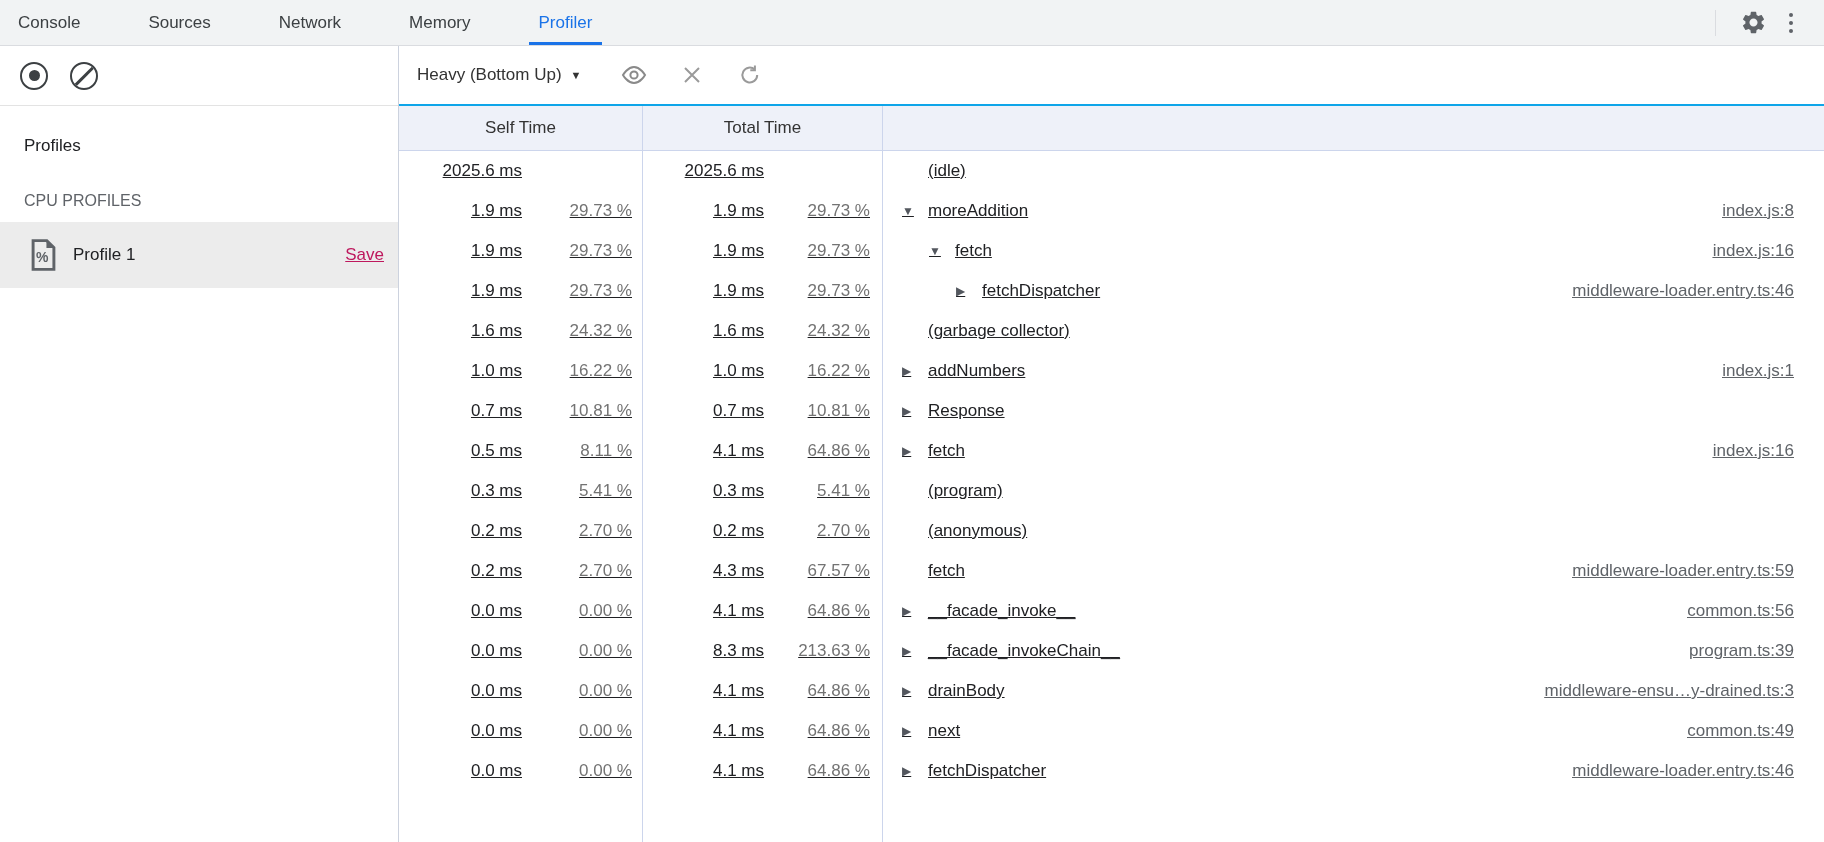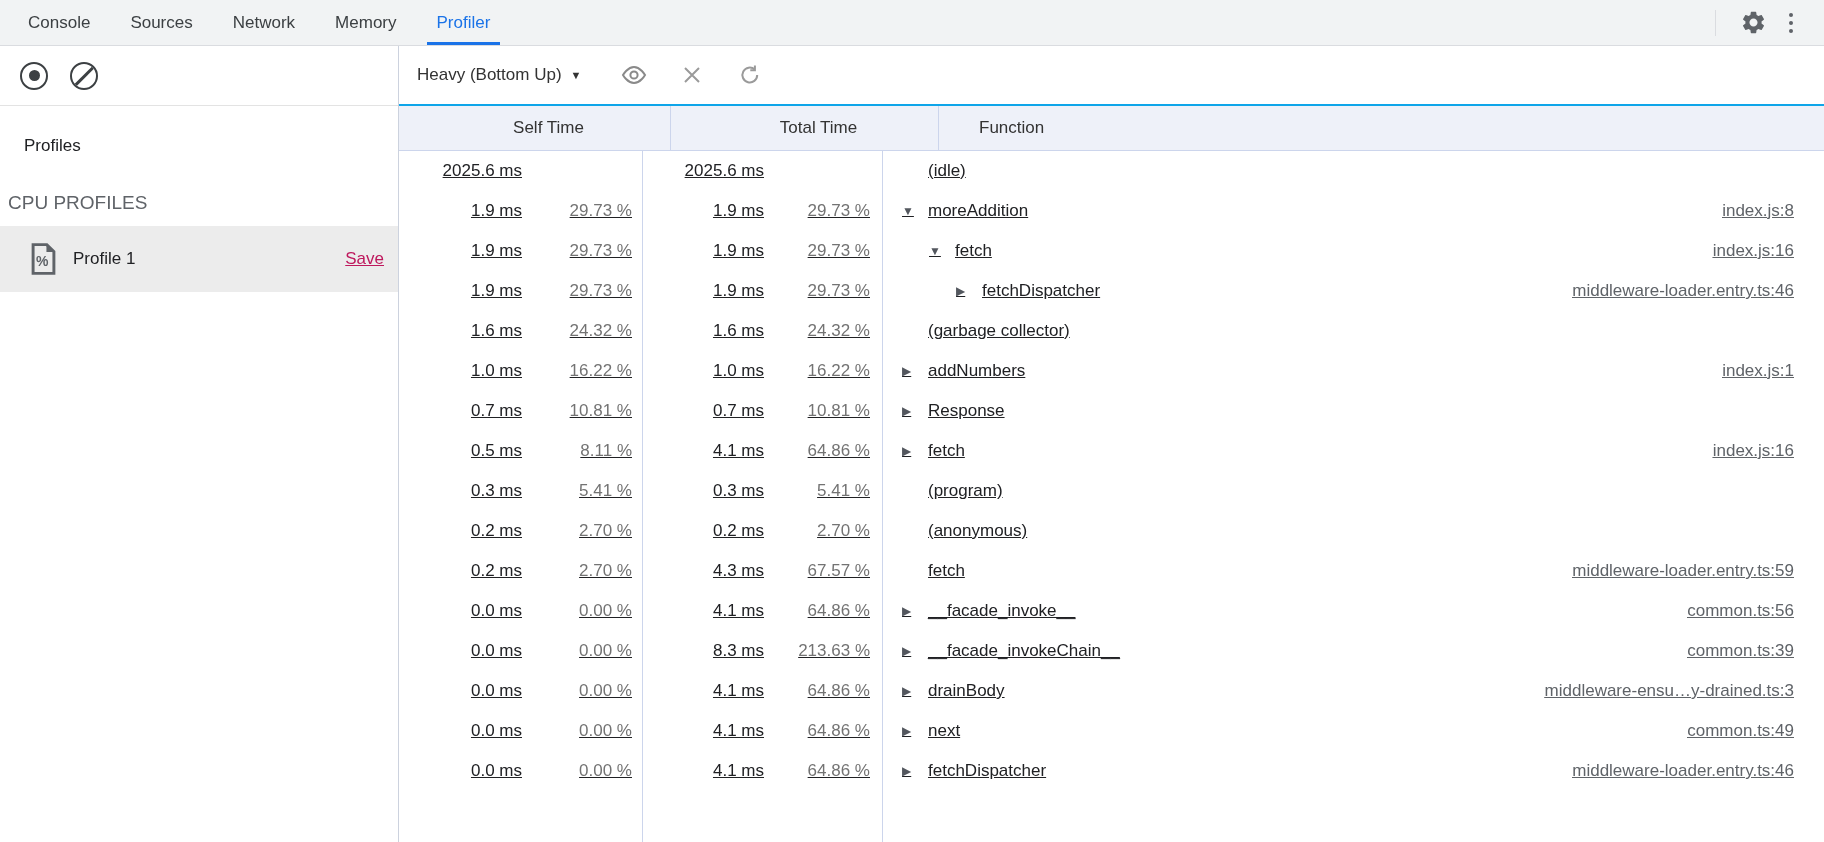--- a/index.html
+++ b/index.html
@@ -5,51 +5,51 @@
 <style>
   html,body{margin:0;padding:0;}
   body{
     width:1824px;height:842px;overflow:hidden;background:#fff;
     font-family:"Liberation Sans",sans-serif;font-size:17px;color:#202124;
     -webkit-font-smoothing:antialiased;
   }
   
   .tabbar{height:46px;background:#f1f3f4;border-bottom:1px solid #dadce0;
     box-sizing:border-box;display:flex;align-items:stretch;}
-  .tabs{display:flex;padding-left:18px;}
+  .tabs{display:flex;padding-left:8px;gap:28px;}
   .tab{display:flex;align-items:center;padding:0 10px;margin-right:20px;color:#3c4043;cursor:default;}
   .tab.active{color:#1a73e8;box-shadow:inset 0 -3px 0 #1a73e8;}
   .tabbar-right{margin-left:auto;display:flex;align-items:center;padding-right:14px;}
   .tb-divider{width:1px;height:26px;background:#dadce0;margin-right:18px;}
   .icon-btn{width:38px;height:38px;display:flex;align-items:center;justify-content:center;cursor:default;}
   .kebab{display:flex;flex-direction:column;gap:4px;}
   .kebab span{width:4px;height:4px;border-radius:50%;background:#5f6368;display:block;}
   
   .content{display:flex;height:796px;}
   .sidebar{width:399px;box-sizing:border-box;border-right:1px solid #ccd2de;display:flex;flex-direction:column;flex:none;}
   .sidebar-toolbar{height:60px;flex:none;border-bottom:1px solid #e3e3e3;display:flex;align-items:center;padding-left:20px;gap:22px;box-sizing:border-box;}
   .record-outer{width:24px;height:24px;border:2.5px solid #3c4043;border-radius:50%;display:flex;align-items:center;justify-content:center;box-sizing:content-box;}
   .record-inner{width:11px;height:11px;background:#3c4043;border-radius:50%;}
   .clear-circle{width:24px;height:24px;border:2.5px solid #3c4043;border-radius:50%;position:relative;box-sizing:content-box;overflow:hidden;}
   .clear-circle::after{content:"";position:absolute;left:50%;top:-1px;bottom:-1px;width:2.5px;margin-left:-1.25px;background:#3c4043;transform:rotate(45deg);}
   .sidebar-body{padding-top:28px;}
   .profiles-heading{padding-left:24px;line-height:24px;color:#202124;margin-bottom:34px;}
-  .cpu-heading{padding-left:8px;color:#5f6368;font-size:19px;margin-bottom:12px;}
+  .cpu-heading{padding-left:24px;color:#5f6368;font-size:16px;margin-bottom:12px;}
   .profile-item{height:66px;background:#ececec;display:flex;align-items:center;padding:0 14px 0 30px;box-sizing:border-box;}
   .profile-name{margin-left:16px;}
   .save-link{margin-left:auto;color:#be185d;text-decoration:underline;cursor:pointer;}
   
   .main{flex:1;display:flex;flex-direction:column;min-width:0;}
   .main-toolbar{height:60px;flex:none;border-bottom:2px solid #0ea5e9;display:flex;align-items:center;padding-left:18px;box-sizing:border-box;}
   .view-select{display:flex;align-items:center;color:#333;cursor:default;}
   .caret{font-size:11px;margin-left:9px;color:#333;}
   .toolbar-icons{display:flex;align-items:center;margin-left:34px;gap:20px;}
   
   .grid-header{height:45px;flex:none;background:#eef1f9;border-bottom:1px solid #ccd5ec;display:flex;box-sizing:border-box;color:#333;}
-  .gh-cell{display:flex;align-items:center;justify-content:center;border-right:1px solid #ccd5ec;box-sizing:border-box;margin-left:28px;}
+  .gh-cell{display:flex;align-items:center;justify-content:center;border-right:1px solid #ccd5ec;box-sizing:border-box;}
   .gh-self{width:244px;}
   .gh-total{width:240px;}
   .gh-fn{flex:1;justify-content:flex-start;padding-left:12px;border-right:none;}
   .grid-body{flex:1;display:flex;flex-direction:column;overflow:hidden;}
   .grid-row{height:40px;flex:none;display:flex;text-decoration:underline;}
   .cell-time{width:244px;flex:none;border-right:1px solid #ccd5ec;box-sizing:border-box;display:flex;align-items:center;justify-content:flex-end;padding-right:10px;overflow:hidden;}
   .cell-time.total{width:240px;padding-right:12px;}
   .cell-time .ms{width:114px;text-align:right;color:#202124;white-space:nowrap;}
   .cell-time .pct{width:110px;text-align:right;color:#737373;white-space:nowrap;}
   .cell-time.total .pct{width:106px;}
@@ -161,21 +161,20 @@
               <path d="M16.9 2.6 v4.6 h-4.6" fill="none" stroke="#9a9a9a" stroke-width="2"></path>
             </svg>
           </span>
         </div>
       </div>
     </div>
 
     <div class="grid-header">
       <div class="gh-cell gh-self">Self Time</div>
       <div class="gh-cell gh-total">Total Time</div>
-      <div class="gh-cell gh-fn">Function</div>
     </div>
 
     <div class="grid-body">
 
       <div class="grid-row">
     <div class="cell-time">
       <span class="ms">2025.6 ms</span>
       <span class="pct"></span>
     </div>
     <div class="cell-time total">
@@ -358,21 +357,21 @@
       <span class="ms">0.0 ms</span>
       <span class="pct">0.00 %</span>
     </div>
     <div class="cell-time total">
       <span class="ms">8.3 ms</span>
       <span class="pct">213.63 %</span>
     </div>
     <div class="cell-fn" style="padding-left: 19px;">
       <span class="arrow">▶</span>
       <span class="fn-name">__facade_invokeChain__</span>
-      <span class="src-link">common.ts:39</span>
+      <span class="src-link">program.ts:39</span>
     </div>
   </div>
         <div class="grid-row">
     <div class="cell-time">
       <span class="ms">0.0 ms</span>
       <span class="pct">0.00 %</span>
     </div>
     <div class="cell-time total">
       <span class="ms">4.1 ms</span>
       <span class="pct">64.86 %</span>

